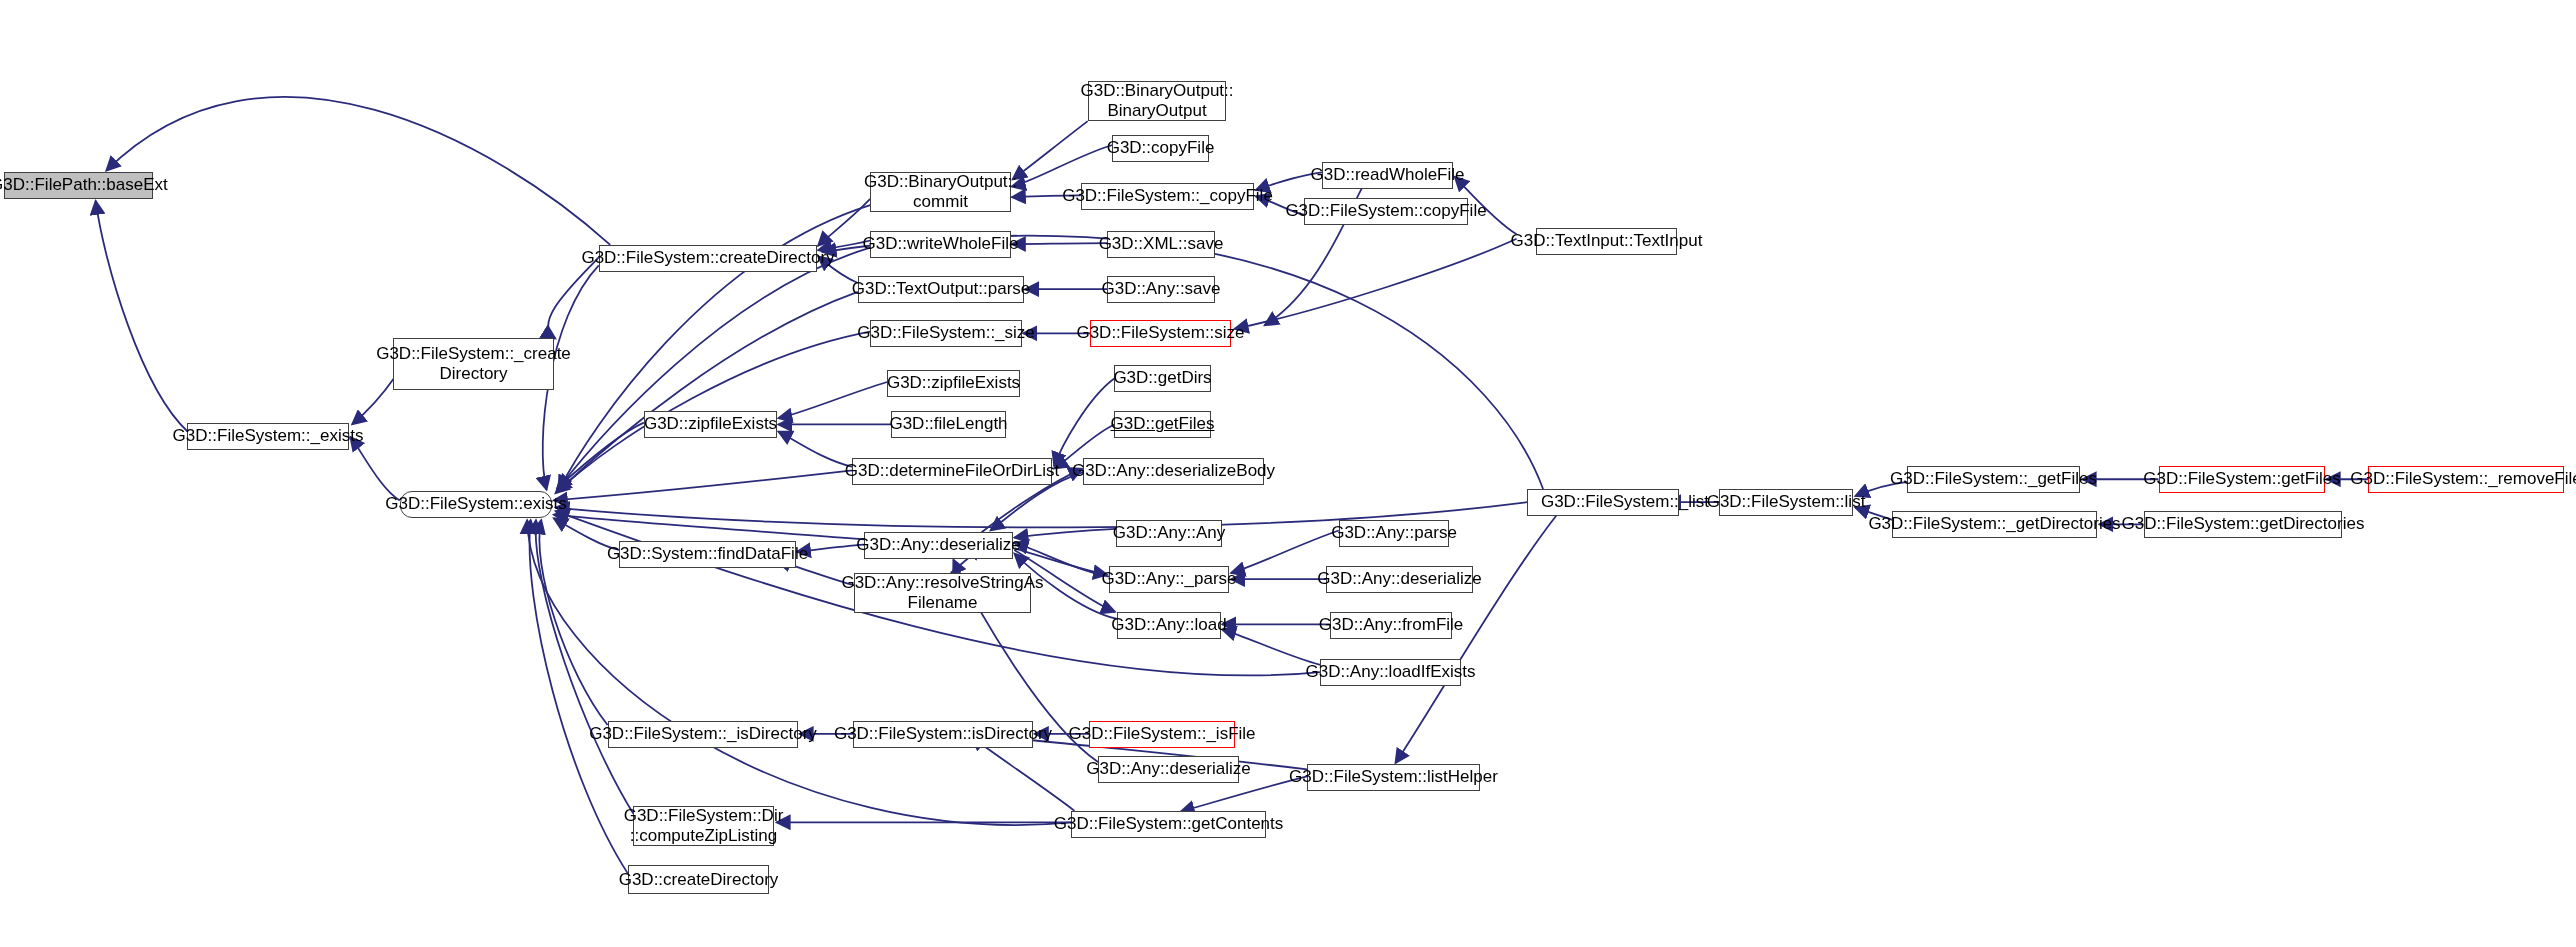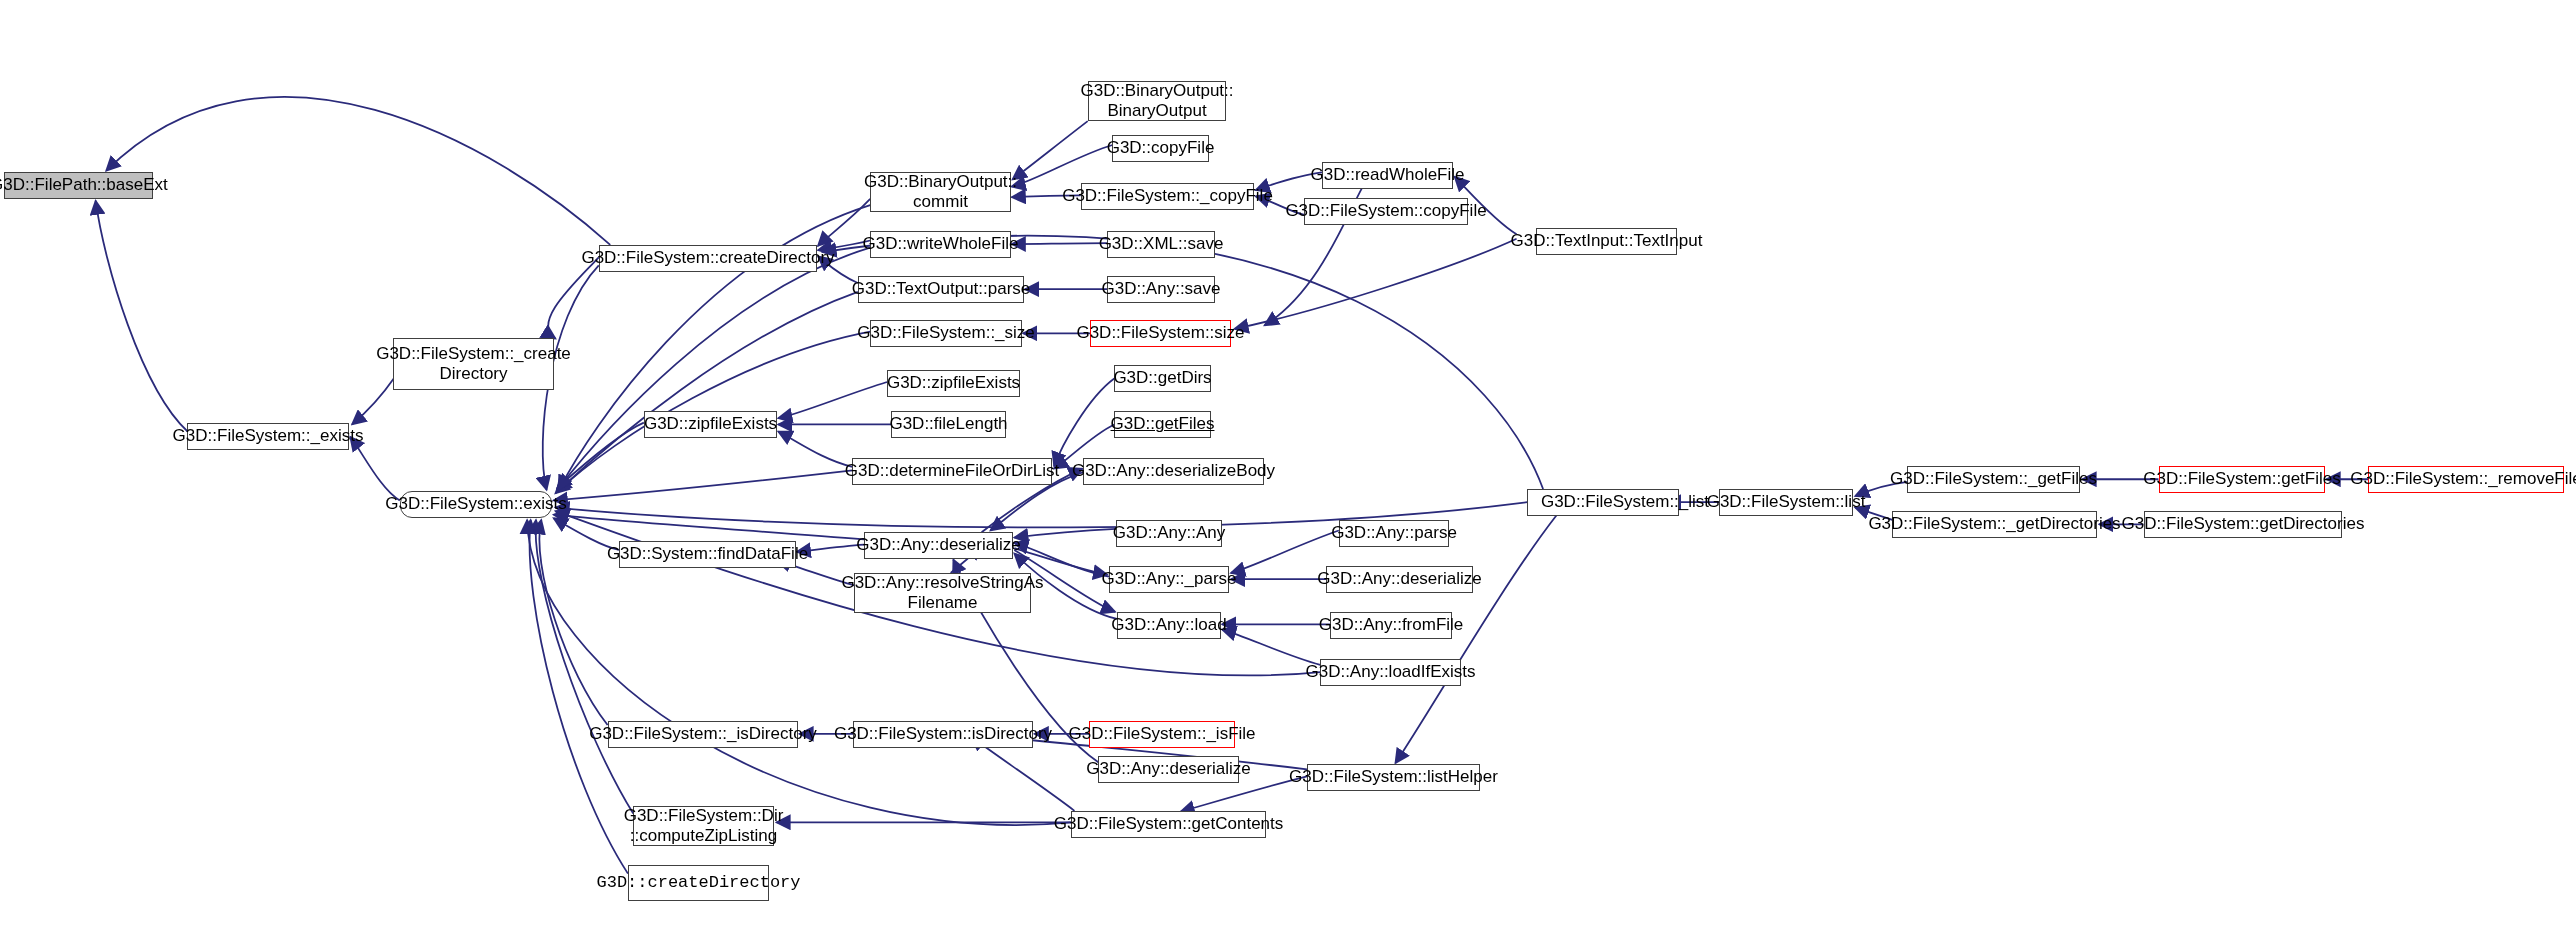--- a/index.html
+++ b/index.html
@@ -107,21 +107,21 @@
       <div class="node" style="left: 858px; top: 276px; width: 166px; height: 26.5px;">G3D::TextOutput::parse</div>
       <div class="node" style="left: 870px; top: 320px; width: 152px; height: 26.5px;">G3D::FileSystem::_size</div>
       <div class="node" style="left: 644px; top: 411px; width: 133px; height: 26.5px;">G3D::zipfileExists</div>
       <div class="node" style="left: 852px; top: 458px; width: 200px; height: 26.5px;">G3D::determineFileOrDirList</div>
       <div class="node" style="left: 619px; top: 541px; width: 177px; height: 26.5px;">G3D::System::findDataFile</div>
       <div class="node" style="left: 854px; top: 573px; width: 177px; height: 40px;">G3D::Any::resolveStringAs
 Filename</div>
       <div class="node" style="left: 608px; top: 721px; width: 190px; height: 26.5px;">G3D::FileSystem::_isDirectory</div>
       <div class="node" style="left: 633px; top: 806px; width: 141px; height: 40px;">G3D::FileSystem::Dir
 ::computeZipListing</div>
-      <div class="node" style="left: 628px; top: 865px; width: 141px; height: 36px; font-family: Liberation Mono, monospace;">G3D::createDirectory</div>
+      <div class="node" style="left: 628px; top: 865px; width: 141px; height: 29px;">G3D::createDirectory</div>
       <div class="node" style="left: 1088px; top: 81px; width: 138px; height: 40px;">G3D::BinaryOutput::
 BinaryOutput</div>
       <div class="node" style="left: 1112px; top: 135px; width: 97px; height: 26.5px;">G3D::copyFile</div>
       <div class="node" style="left: 1081px; top: 183px; width: 173px; height: 26.5px;">G3D::FileSystem::_copyFile</div>
       <div class="node" style="left: 1107px; top: 231px; width: 108px; height: 26.5px;">G3D::XML::save</div>
       <div class="node" style="left: 1107px; top: 276px; width: 108px; height: 26.5px;">G3D::Any::save</div>
       <div class="node hot" style="left: 1090px; top: 320px; width: 141px; height: 26.5px;">G3D::FileSystem::size</div>
       <div class="node" style="left: 887px; top: 370px; width: 133px; height: 26.5px;">G3D::zipfileExists</div>
       <div class="node" style="left: 891px; top: 411px; width: 115px; height: 26.5px;">G3D::fileLength</div>
       <div class="node" style="left: 1114px; top: 365px; width: 97px; height: 26.5px;">G3D::getDirs</div>

